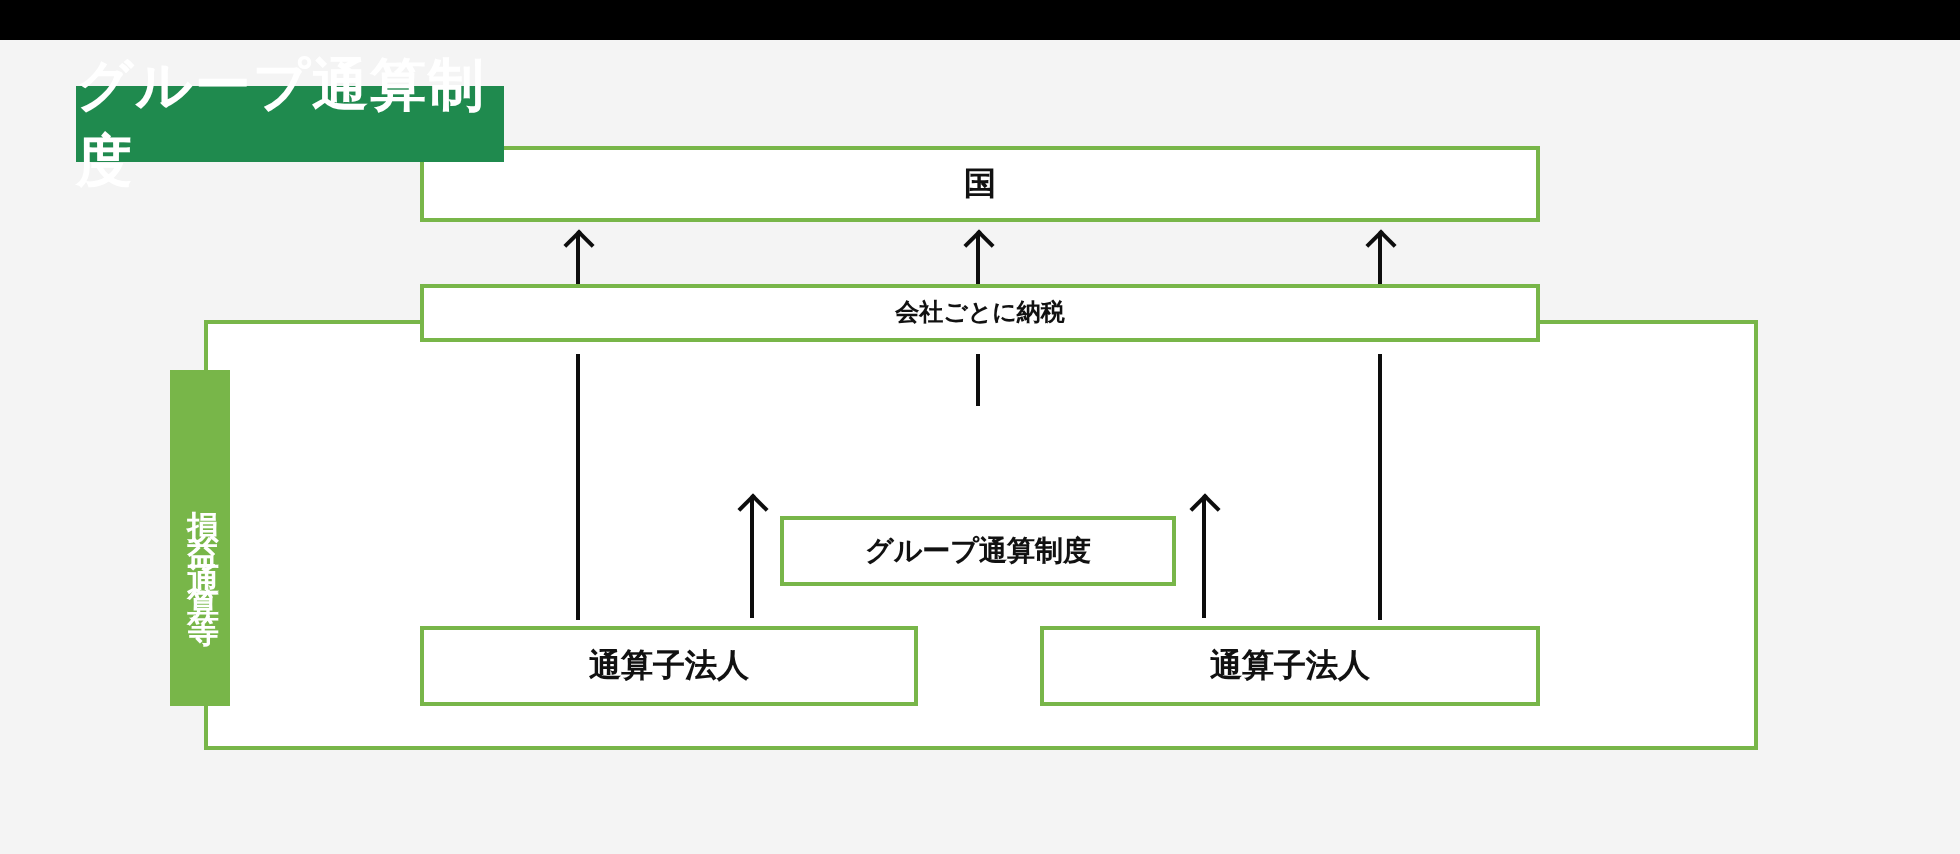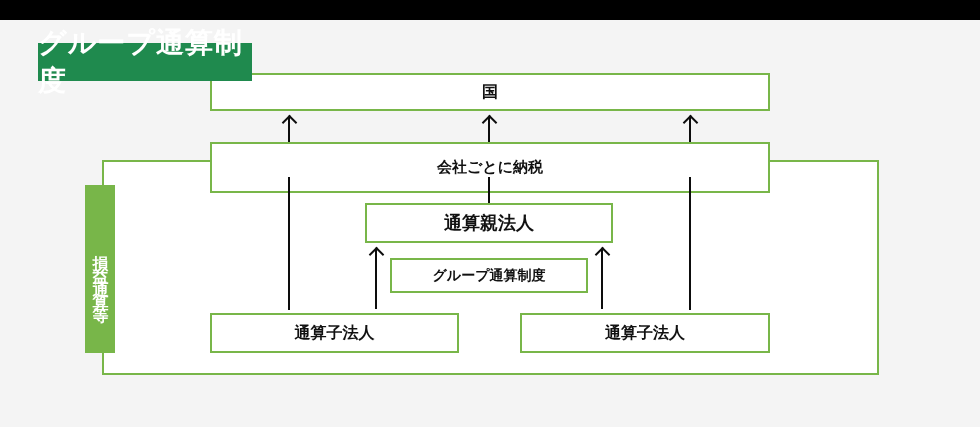--- a/index.html
+++ b/index.html
@@ -46,21 +46,21 @@
 
   .node {
     position: absolute;
     background: #ffffff; border: 2px solid #78B649;
     box-sizing: border-box;
     display: flex; align-items: center; justify-content: center;
     color: #111111; font-weight: 700;
     z-index: 2;
   }
   .node-nation   { left: 210px; top: 73px;  width: 560px; height: 38px; font-size: 16px; }
-  .node-tax      { left: 210px; top: 142px; width: 560px; height: 51px; font-size: 15px; z-index: 3; text-align: center; }
+  .node-tax      { left: 210px; top: 142px; width: 560px; height: 29px; font-size: 12px; z-index: 3; text-align: center; }
   .node-parent   { left: 365px; top: 203px; width: 248px; height: 40px; font-size: 18px; }
   .node-effect   { left: 390px; top: 258px; width: 198px; height: 35px; font-size: 14px; }
   .node-subleft  { left: 210px; top: 313px; width: 249px; height: 40px; font-size: 16px; }
   .node-subright { left: 520px; top: 313px; width: 250px; height: 40px; font-size: 16px; }
 
   .vline {
     position: absolute; width: 2px; background: #0d0d0d; z-index: 3;
   }
   .vline-left   { left: 288px; top: 177px; height: 133px; }
   .vline-center { left: 488px; top: 177px; height: 26px; }
@@ -92,21 +92,20 @@
   <div class="title-badge">グループ通算制度</div>
 
   <div class="group-container"></div>
 
   <div class="side-label">損益通算等</div>
 
   <div class="node node-nation">国</div>
 
   <div class="node node-tax">会社ごとに納税</div>
 
-  <div class="node node-parent">通算親法人</div>
 
   <div class="node node-effect">グループ通算制度</div>
 
   <div class="node node-subleft">通算子法人</div>
 
   <div class="node node-subright">通算子法人</div>
 
   <div class="vline vline-left"></div>
   <div class="vline vline-center"></div>
   <div class="vline vline-right"></div>

